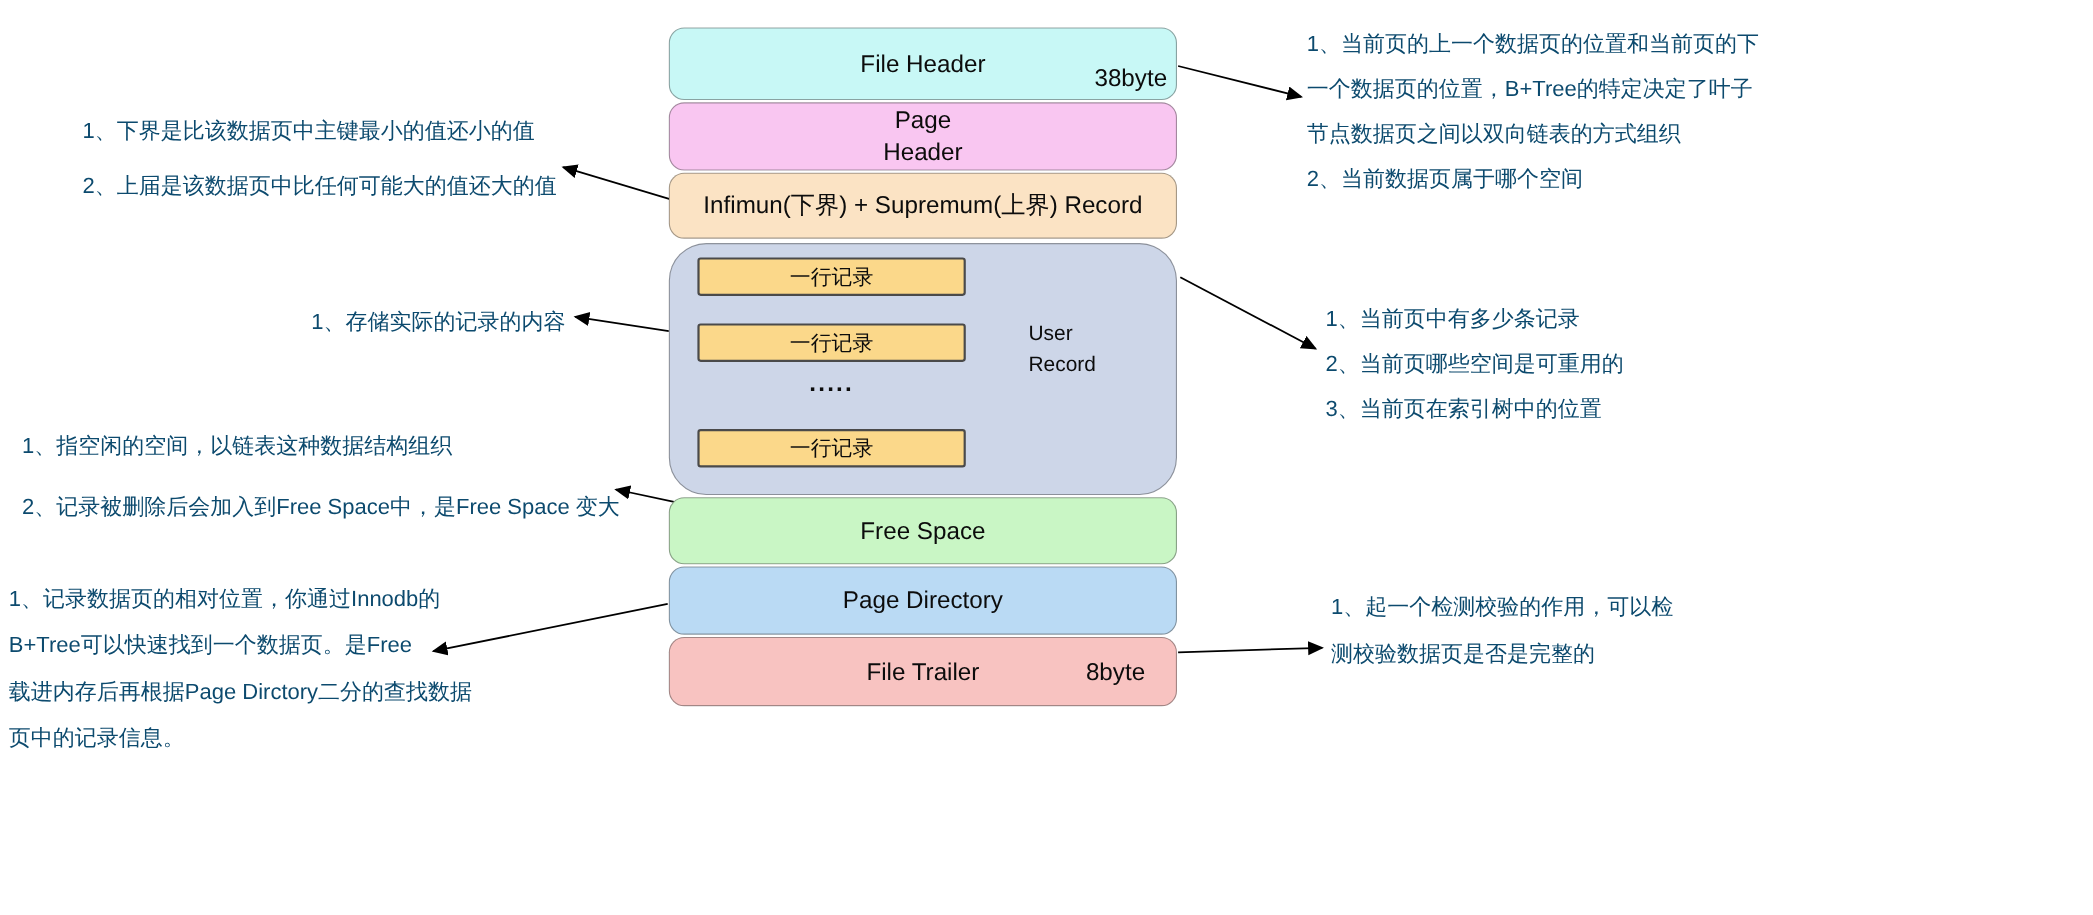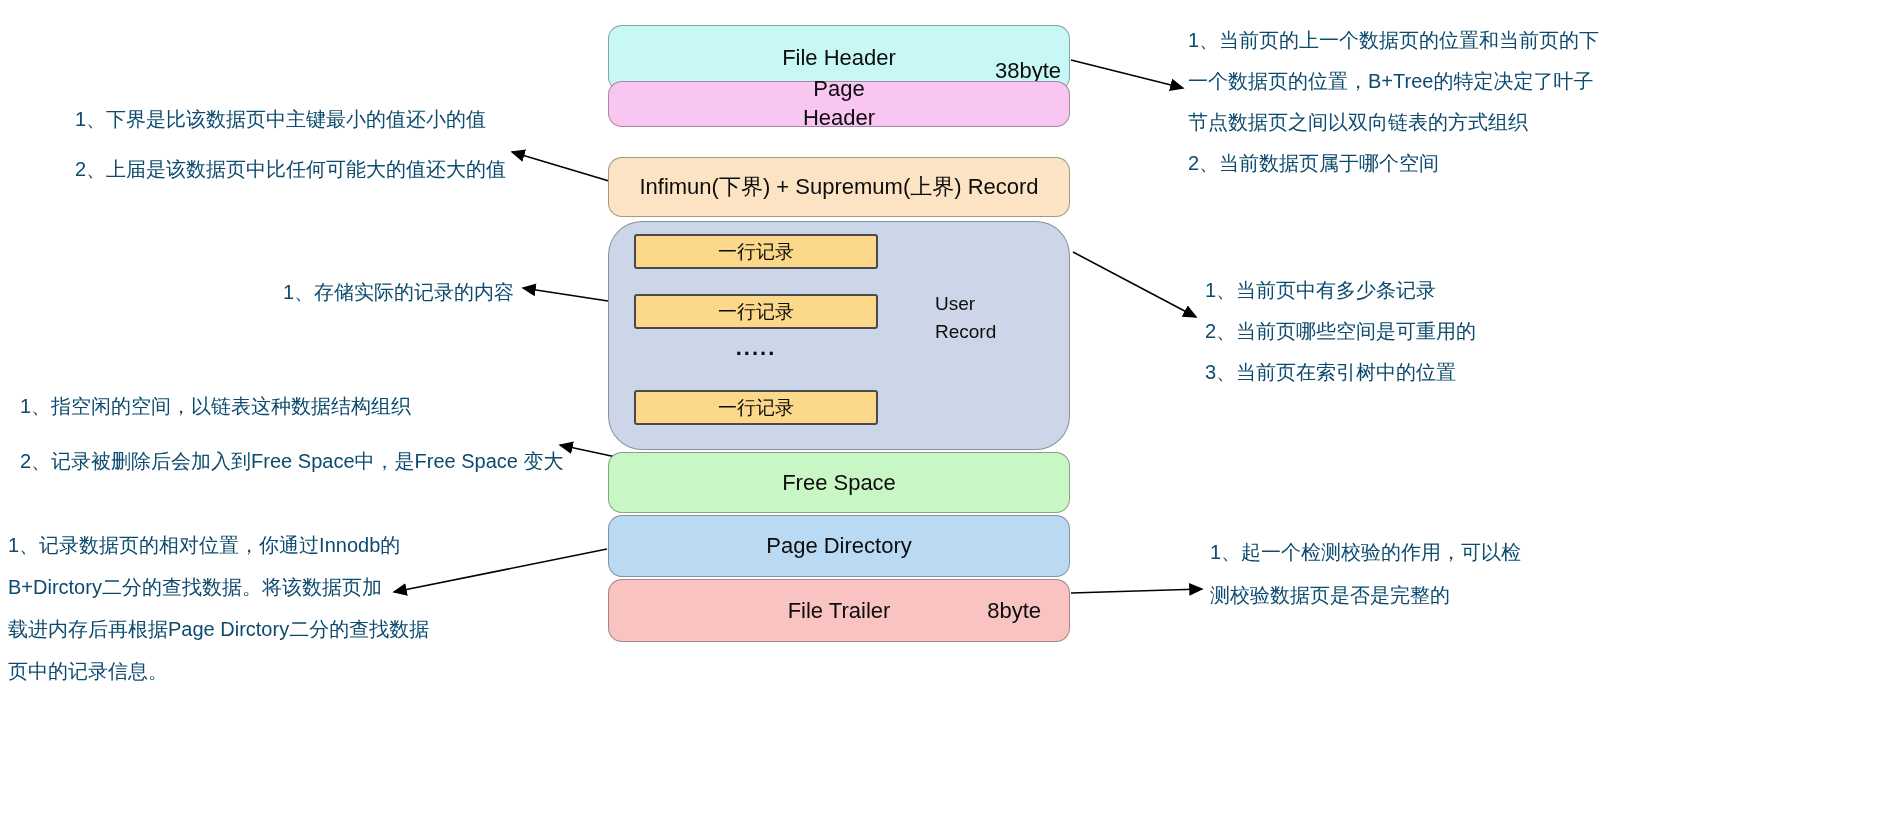--- a/index.html
+++ b/index.html
@@ -27,21 +27,21 @@
     border: 1px solid rgba(60,60,60,0.45);
     border-radius: 14px;
     display: flex;
     align-items: center;
     justify-content: center;
     font-size: 22px;
     color: #0c0c0c;
   }
   .block .stacked { text-align: center; line-height: 1.3; }
   .file-header    { top: 25px;  height: 66px; }
-  .page-header    { top: 81px;  height: 46px; }
+  .page-header    { top: 93px;  height: 62px; }
   .infimum        { top: 157px; height: 60px; font-size: 22px; }
   .user-record    { top: 221px; height: 229px; border-radius: 34px; }
   .free-space     { top: 452px; height: 61px; }
   .page-directory { top: 515px; height: 62px; }
   .file-trailer   { top: 579px; height: 63px; }
 
   .fh-size {
     position: absolute;
     right: 8px;
     bottom: 6px;
@@ -177,21 +177,21 @@
     <div>1、存储实际的记录的内容</div>
   </div>
 
   <div class="ann ann-free-left">
     <div>1、指空闲的空间，以链表这种数据结构组织</div>
     <div>2、记录被删除后会加入到Free Space中，是Free Space 变大</div>
   </div>
 
   <div class="ann ann-pagedir-left">
     <div>1、记录数据页的相对位置，你通过Innodb的</div>
-    <div>B+Dirctory二分的查找数据。将该数据页加</div>
+    <div>B+Tree可以快速找到一个数据页。是Free</div>
     <div>载进内存后再根据Page Dirctory二分的查找数据</div>
     <div>页中的记录信息。</div>
   </div>
 
   <div class="ann ann-fileheader-right">
     <div>1、当前页的上一个数据页的位置和当前页的下</div>
     <div>一个数据页的位置，B+Tree的特定决定了叶子</div>
     <div>节点数据页之间以双向链表的方式组织</div>
     <div>2、当前数据页属于哪个空间</div>
   </div>

